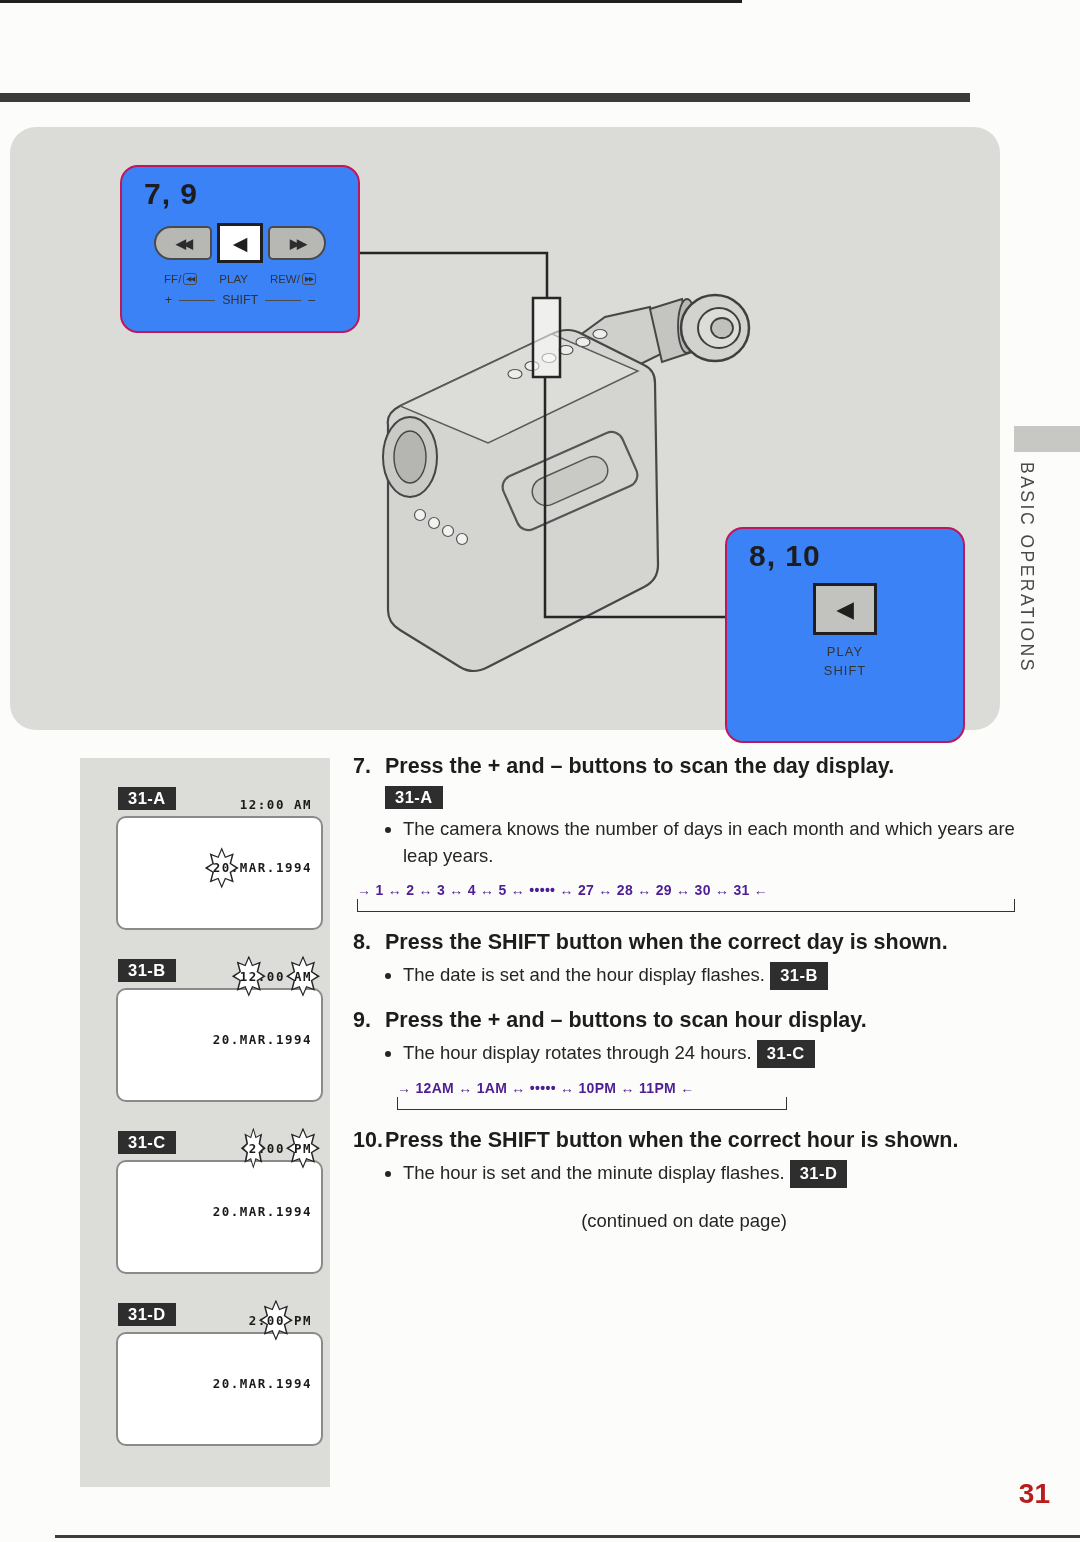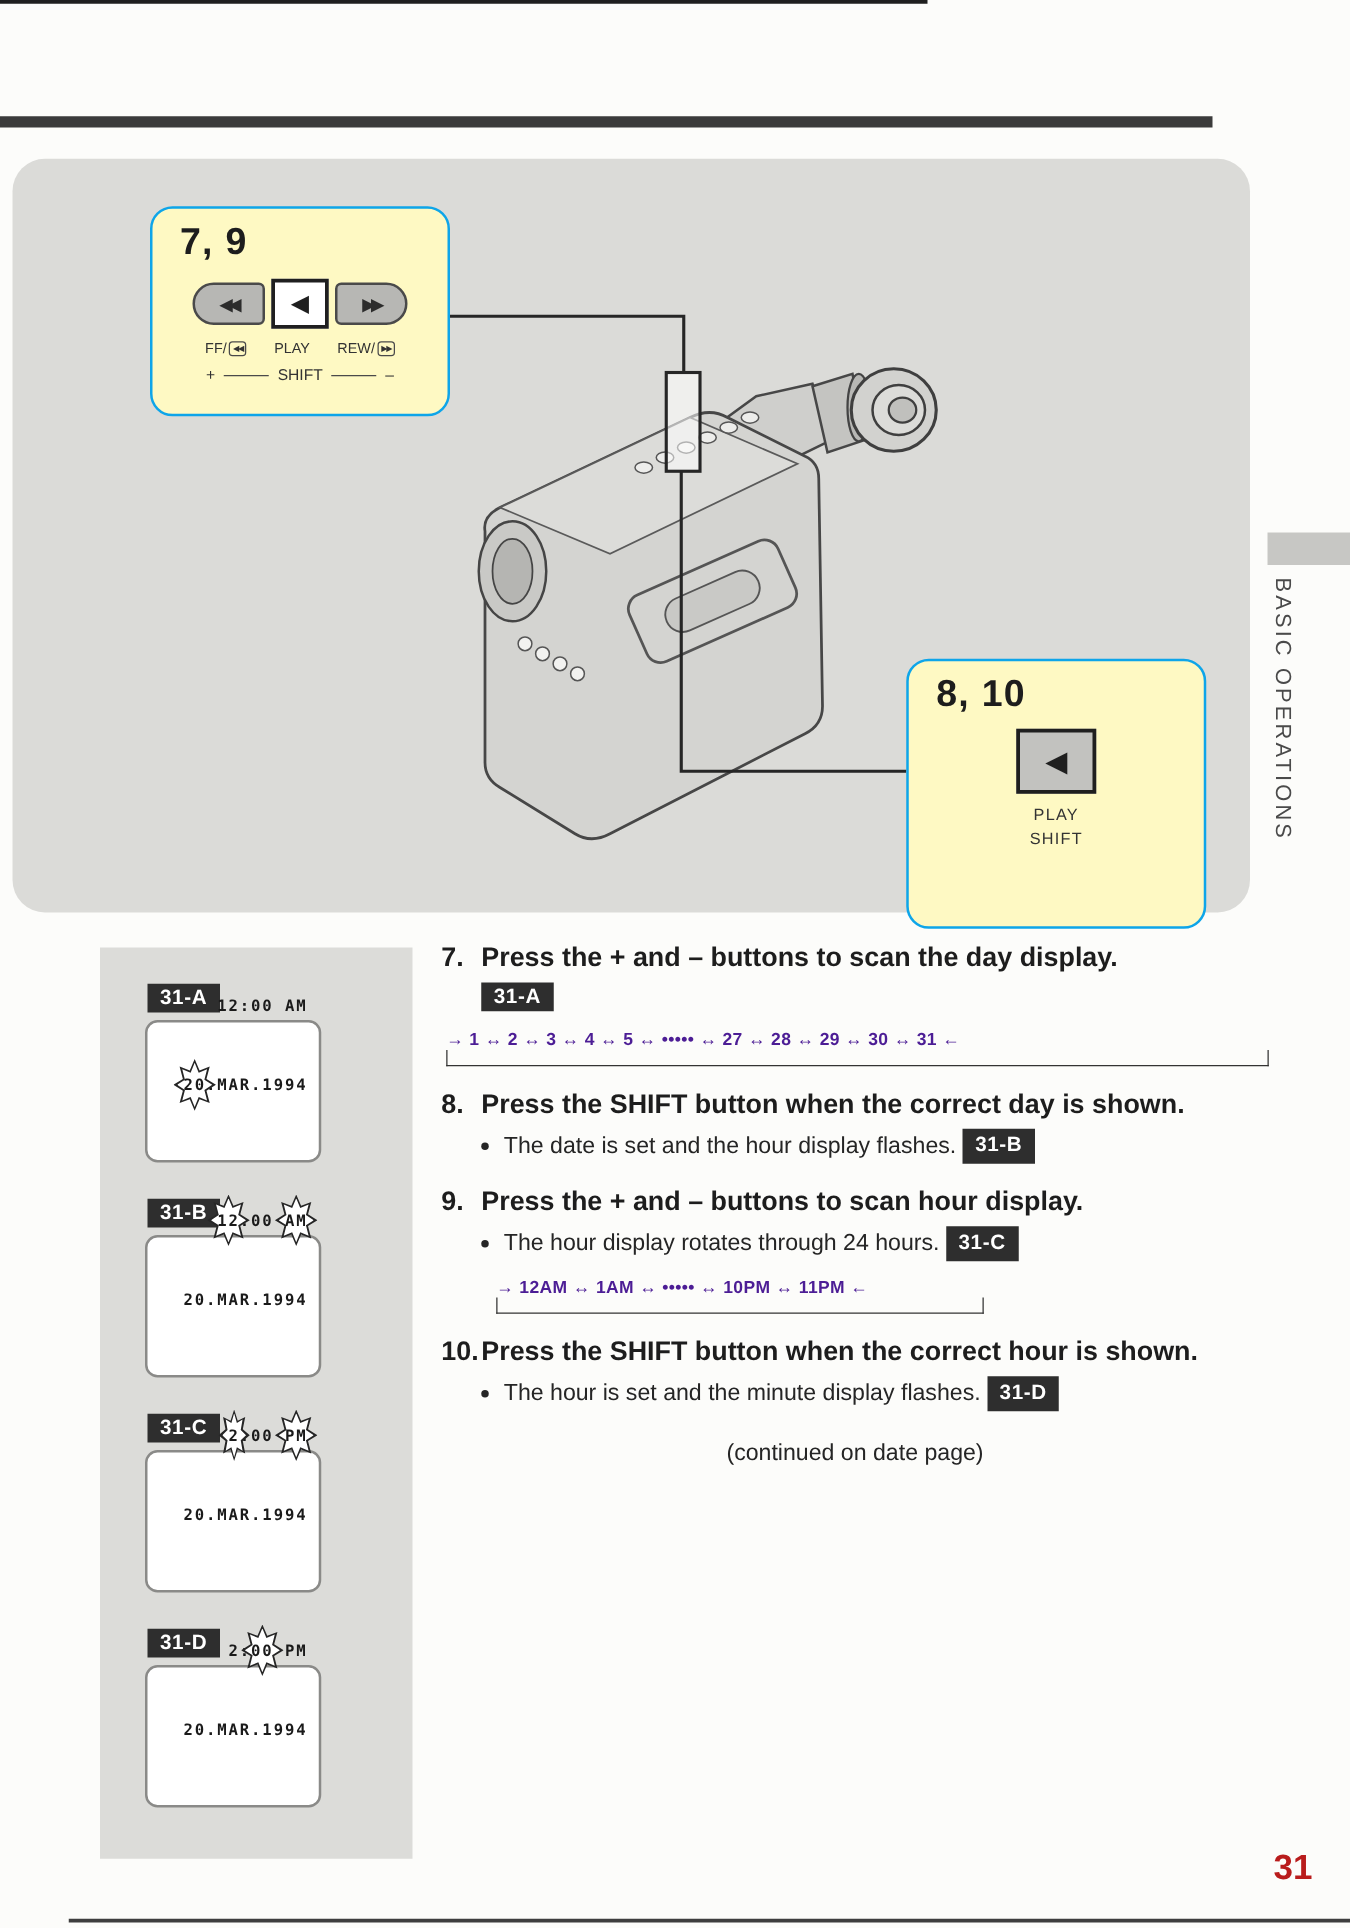--- a/index.html
+++ b/index.html
@@ -10,21 +10,21 @@
 
   
   .top-edge-line { left:0; top:0; width:742px; height:3px; background:#1f1f1f; }
   .header-rule  { left:0; top:93px; width:970px; height:9px; background:#3b3b3b; }
   .bottom-edge-line { left:55px; top:1535px; width:1025px; height:3px; background:#3e3e3e; }
 
   
   .figure-box { left:10px; top:127px; width:990px; height:603px; background:#dbdbd8; border-radius:26px; }
   .figure-box svg { position:absolute; inset:0; }
 
-  .callout { position:absolute; background:#fef9c3; border:2px solid #0ea5e9; border-radius:18px; }
+  .callout { position:absolute; background:#3b82f6; border:2px solid #be185d; border-radius:18px; }
   .callout-79 { left:110px; top:38px; width:240px; height:168px; }
   .callout-810 { left:715px; top:400px; width:240px; height:216px; }
   .callout-label { font-size:30px; font-weight:bold; color:#1d1d1d; margin:10px 0 0 22px; letter-spacing:1px; }
 
   .btn-row { display:flex; justify-content:center; align-items:center; gap:5px; margin-top:12px; }
   .pill { width:58px; height:34px; background:#b7b7b4; border:2px solid #4a4a4a; display:flex; align-items:center; justify-content:center; font-size:13px; font-weight:bold; color:#2c2c2c; letter-spacing:-3px; }
   .pill-left  { border-radius:17px 5px 5px 17px; }
   .pill-right { border-radius:5px 17px 17px 5px; }
   .play-sq { width:46px; height:40px; background:#fff; border:3px solid #1f1f1f; display:flex; align-items:center; justify-content:center; font-size:19px; color:#1f1f1f; }
 
@@ -39,21 +39,21 @@
   .c810-lbl2 { margin-top:4px; }
 
   
   .side-tab { left:1014px; top:426px; width:66px; height:26px; background:#c7c7c4; }
   .side-vertical-label { left:1016px; top:462px; writing-mode:vertical-rl; font-size:17.5px; letter-spacing:2.5px; color:#4a4a4a; }
 
   
   .display-panel { left:80px; top:758px; width:250px; height:729px; background:#dcdcd9; padding-top:29px; }
   .disp-group { margin-bottom:29px; }
   .disp-badge { margin-left:38px; display:inline-block; background:#2e2e2e; color:#fff; font-weight:bold; font-size:16.5px; padding:2px 10px; letter-spacing:0.5px; }
-  .lcd { margin:6px 0 0 36px; width:141px; height:114px; background:#fff; border:2px solid #8a8a88; border-radius:10px; position:relative; }
+  .lcd { margin:6px 0 0 36px; width:207px; height:114px; background:#fff; border:2px solid #8a8a88; border-radius:10px; position:relative; }
   .lcd-text { position:absolute; right:9px; bottom:7px; text-align:right; font-family:"DejaVu Sans Mono", monospace; font-weight:bold; font-size:12.5px; letter-spacing:1.5px; color:#1a1a1a; line-height:1.7; white-space:pre; }
 
   .burst { position:relative; display:inline-block; z-index:0;text-align:right; }
   .burst::before, .burst::after { content:""; position:absolute; z-index:-1;
     clip-path:polygon(100% 50%,77.7% 61.5%,85.4% 85.4%,61.5% 77.7%,50% 100%,38.5% 77.7%,14.6% 85.4%,22.3% 61.5%,0% 50%,22.3% 38.5%,14.6% 14.6%,38.5% 22.3%,50% 0%,61.5% 22.3%,85.4% 14.6%,77.7% 38.5%); }
   .burst::before { inset:-10px -8px; background:#262626; }
   .burst::after  { inset:-7px  -5px; background:#ffffff; }
 
   
   .steps-col { left:353px; top:752px; width:662px; }
@@ -215,20 +215,23 @@
 </div>
 
 <div class="abs steps-col">
 
   <div class="step">
     <div class="step-head">
       <span class="step-num">7.</span>
       <span class="step-title">Press the + and – buttons to scan the day display.</span>
     </div>
     <div><span class="inline-badge head-badge">31-A</span></div>
+    <ul class="bullets">
+      <li>The camera knows the number of days in each month and which years are leap years.</li>
+    </ul>
     <div class="seq-loop">
       <div class="seq-text">→ 1 ↔ 2 ↔ 3 ↔ 4 ↔ 5 ↔ ••••• ↔ 27 ↔ 28 ↔ 29 ↔ 30 ↔ 31 ←</div>
       <div class="seq-under"></div>
     </div>
   </div>
 
   <div class="step">
     <div class="step-head">
       <span class="step-num">8.</span>
       <span class="step-title">Press the SHIFT button when the correct day is shown.</span>

